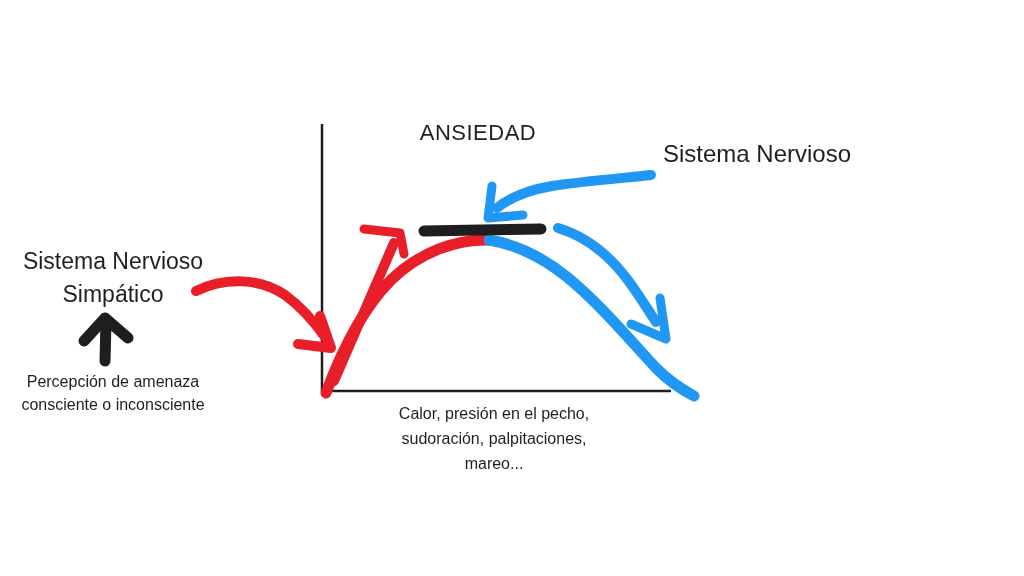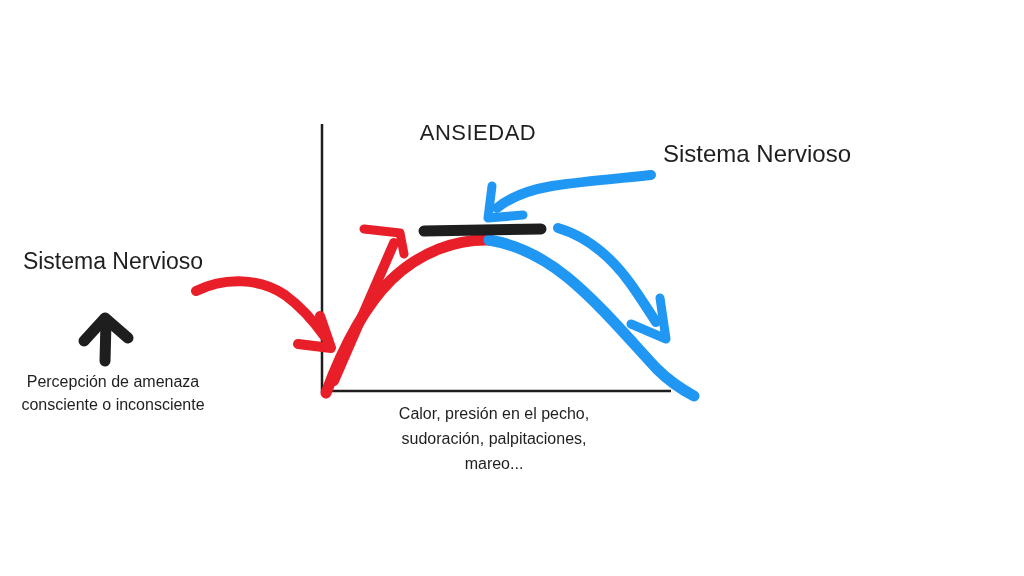--- a/index.html
+++ b/index.html
@@ -82,20 +82,21 @@
   </svg>
 
   <div class="txt chart-title">ANSIEDAD</div>
 
   <div class="txt right-label">
     <div>Sistema Nervioso</div>
   </div>
 
   <div class="txt left-label">
     <div>Sistema Nervioso</div>
+    <div>Simpático</div>
   </div>
 
   <div class="txt symptoms-note">
     <div>Calor, presión en el pecho,</div>
     <div>sudoración, palpitaciones,</div>
     <div>mareo...</div>
   </div>
 
   <div class="txt trigger-note">
     <div>Percepción de amenaza</div>

